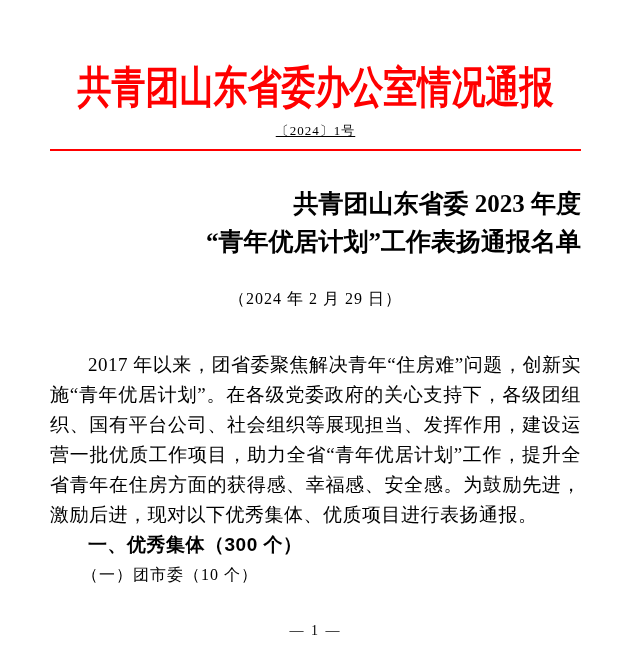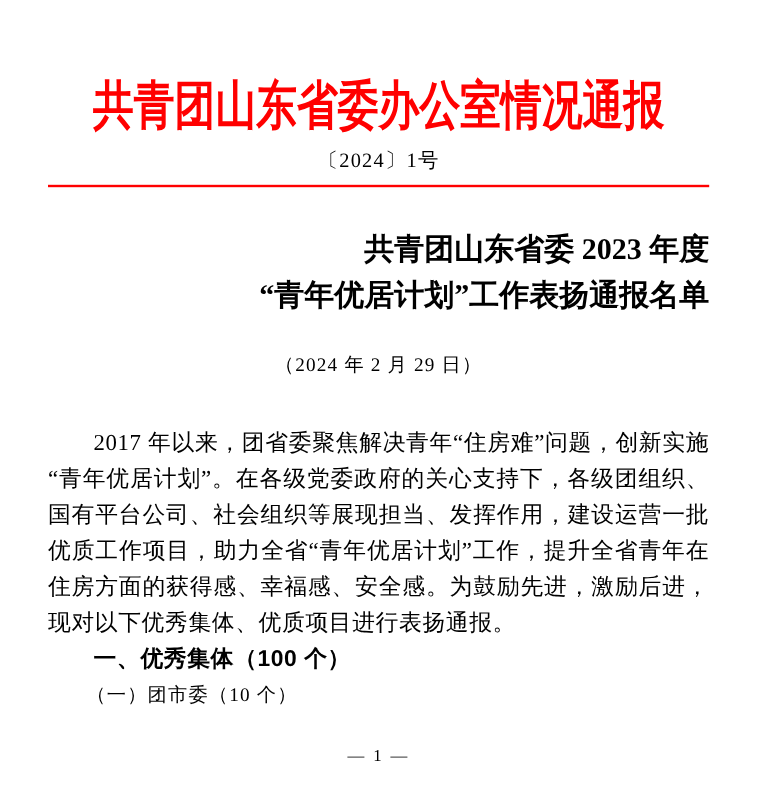--- a/index.html
+++ b/index.html
@@ -11,40 +11,41 @@
     position: relative;
     width: 631px;
     height: 661px;
     margin: 0 auto;
     background: var(--paper, #ffffff);
     overflow: hidden;
     font-family: "Liberation Serif", "DejaVu Serif", serif;
     color: #000000;
   }
   .content {
-    padding: 0 40px;
+    padding: 0 50px;
   }
   
   .masthead-title {
     margin: 0;
     padding-top: 46px;
     text-align: center;
     color: var(--accent, #ff0000);
     font-weight: 700;
     font-size: 34px;
     letter-spacing: 0px;
     transform: scaleY(1.28);
     transform-origin: center top;
     white-space: nowrap;
   }
   .issue-number {
     margin-top: 30px;
     text-align: center;
-    font-size: 17px;
+    font-size: 13px;
     letter-spacing: 1px;
+    text-decoration: underline;
   }
   .red-rule {
     margin: 9px 0 0 0;
     border: none;
     border-top: 2.5px solid var(--accent, #ff0000);
     height: 0;
   }
   .doc-title {
     margin-top: 34px;
     text-align: right;
@@ -110,20 +111,20 @@
 
     <div class="doc-title">
       <div>共青团山东省委 2023 年度</div>
       <div>“青年优居计划”工作表扬通报名单</div>
     </div>
 
     <div class="doc-date">（2024 年 2 月 29 日）</div>
 
     <div class="body-text">
       <p>2017 年以来，团省委聚焦解决青年“住房难”问题，创新实施“青年优居计划”。在各级党委政府的关心支持下，各级团组织、国有平台公司、社会组织等展现担当、发挥作用，建设运营一批优质工作项目，助力全省“青年优居计划”工作，提升全省青年在住房方面的获得感、幸福感、安全感。为鼓励先进，激励后进，现对以下优秀集体、优质项目进行表扬通报。</p>
-      <p class="section-heading">一、优秀集体（100 个）</p>
+      <p class="section-heading">一、优秀集体（300 个）</p>
       <p class="subsection-heading">（一）团市委（10 个）</p>
     </div>
 
   </div>
 
   <div class="page-footer">— 1 —</div>
 </div>
 
 </body></html>

